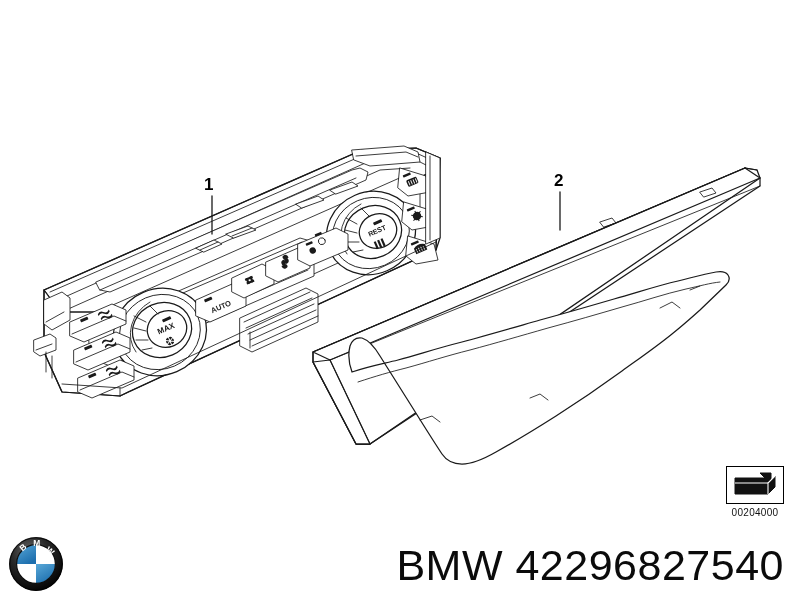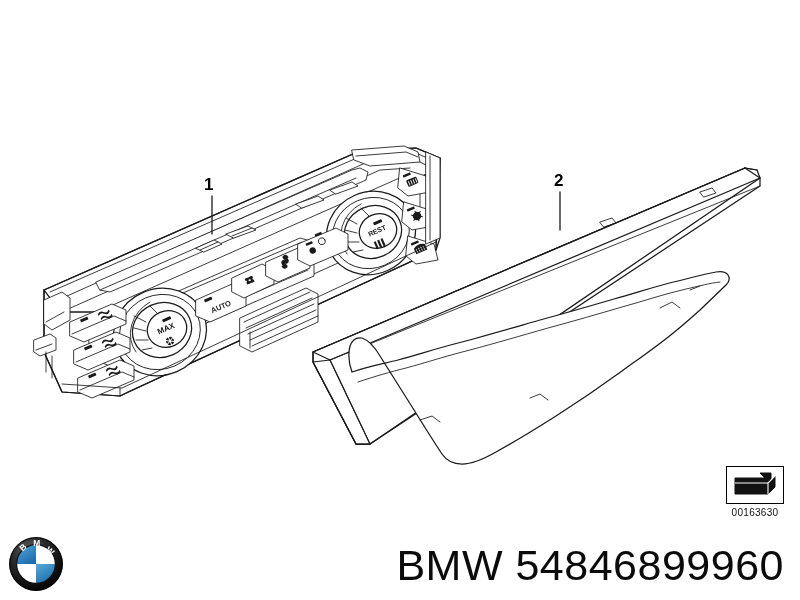--- a/index.html
+++ b/index.html
@@ -468,21 +468,21 @@
 
     <div id="diagram-id-block">
       <div id="diagram-id-icon-box">
         <svg width="56" height="36" viewBox="0 0 56 36" xmlns="http://www.w3.org/2000/svg">
           <path d="M 8,16 L 8,27 L 41,27 L 48,20 L 48,9 L 44,13 L 44,6 L 33,6 L 38,11 L 8,11 Z" fill="#111111" stroke="#111111" stroke-width="1" stroke-linejoin="round"></path>
           <path d="M 8,16 L 8,11 L 38,11 L 33,6 L 44,6 L 44,13 L 48,9" fill="none" stroke="#ffffff" stroke-width="0"></path>
           <path d="M 41,27 L 41,16 L 48,9" fill="none" stroke="#ffffff" stroke-width="1.1"></path>
           <path d="M 8,16 L 41,16" fill="none" stroke="#ffffff" stroke-width="1.1"></path>
         </svg>
       </div>
-      <div id="diagram-id-text">00163630</div>
+      <div id="diagram-id-text">00204000</div>
     </div>
   </div>
 
   <div id="footer">
 
     <div id="brand-logo">
       <svg width="56" height="56" viewBox="0 0 56 56" xmlns="http://www.w3.org/2000/svg">
         <defs>
           <radialGradient id="ringgrad" cx="38%" cy="28%" r="72%">
             <stop offset="0%" stop-color="#6b6b6b"></stop>
@@ -502,17 +502,17 @@
         <circle cx="28" cy="28" r="19.4" fill="none" stroke="#0d0d0d" stroke-width="1.2"></circle>
         <g fill="#ffffff" font-family="Liberation Sans, sans-serif" font-size="8.4" font-weight="bold">
           <text x="14.5" y="15.6" transform="rotate(-40 14.5 15.6)">B</text>
           <text x="25.3" y="9.6">M</text>
           <text x="37.2" y="14.4" transform="rotate(40 37.2 14.4)">W</text>
         </g>
       </svg>
     </div>
 
     <div id="footer-caption">
-      <span id="footer-caption-text">BMW 54846899960</span>
+      <span id="footer-caption-text">BMW 42296827540</span>
     </div>
   </div>
 
 </div>
 
 </body></html>

